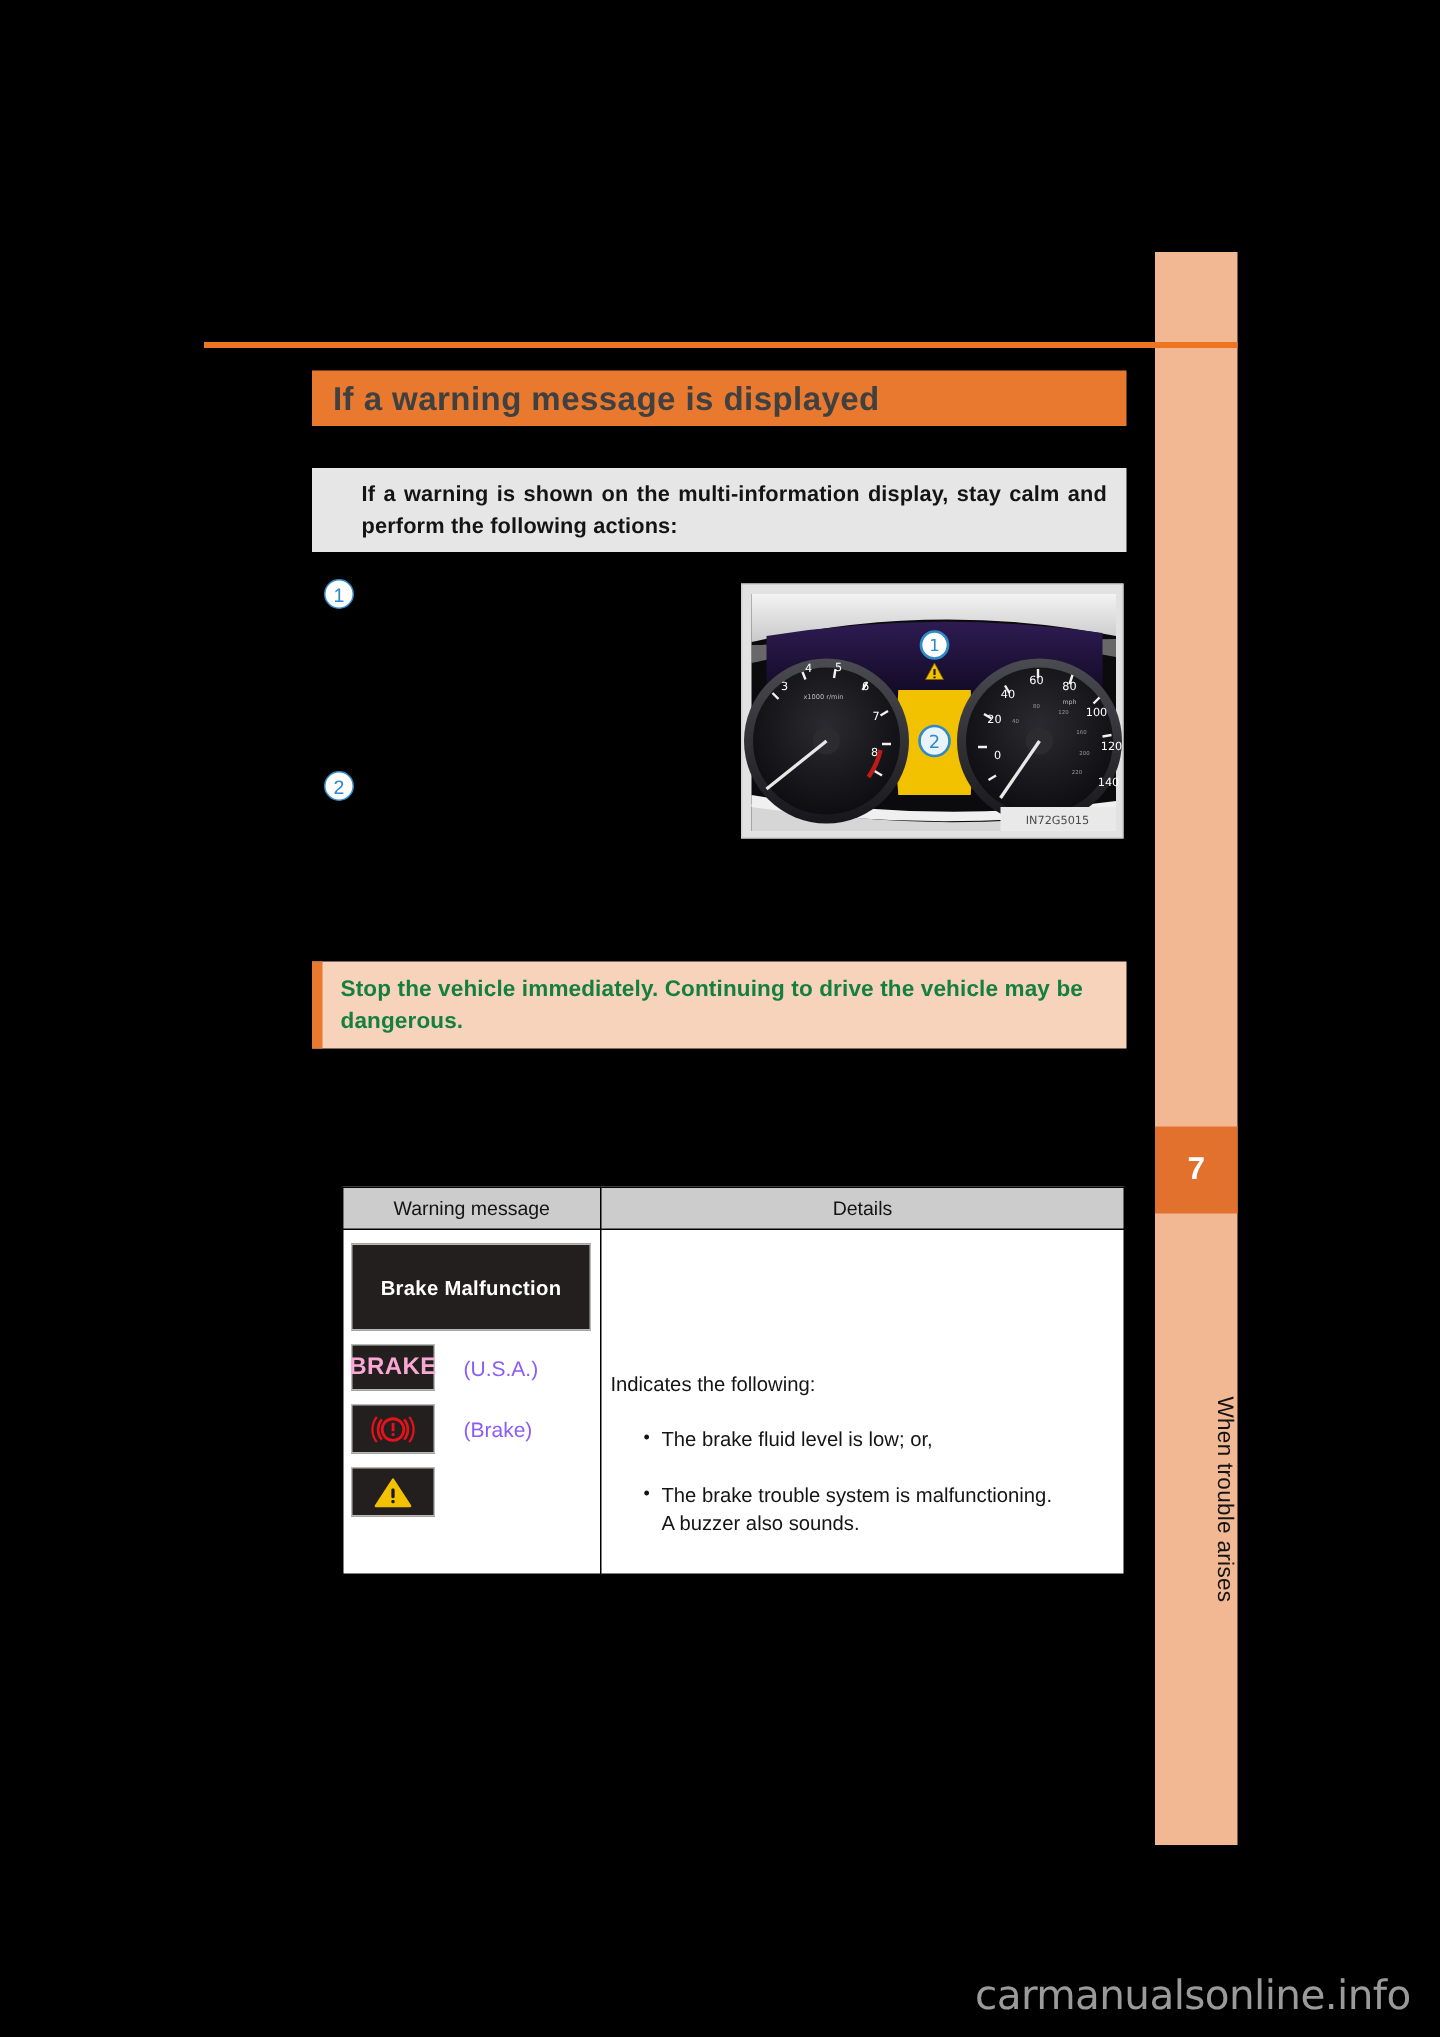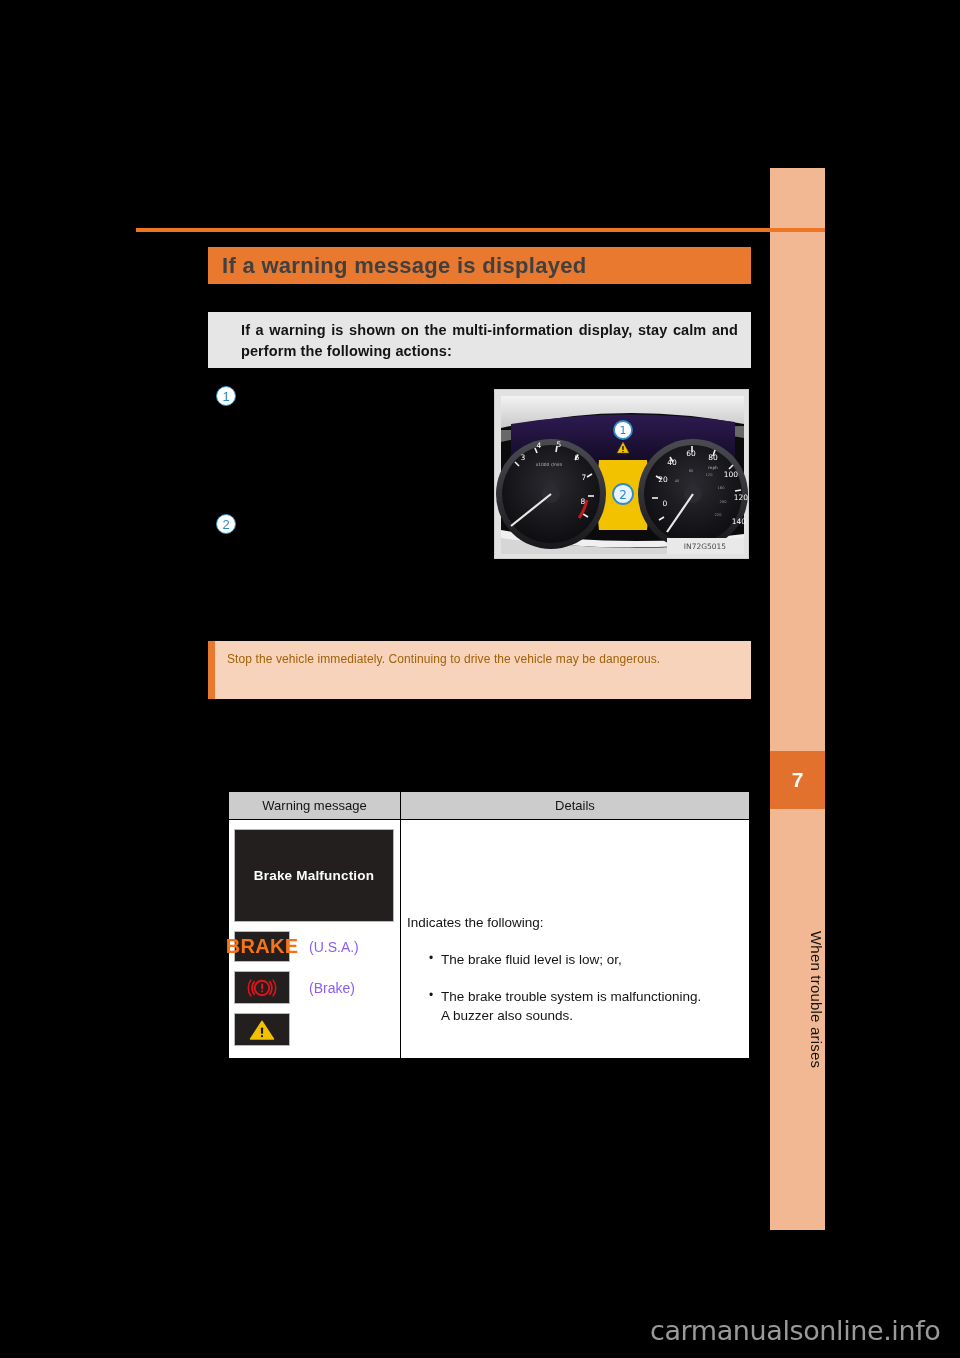--- a/index.html
+++ b/index.html
@@ -143,24 +143,24 @@
     position: absolute;
     left: 208px;
     top: 641px;
     width: 543px;
     height: 58px;
     background: #F7D3BB;
     border-left: 7px solid #E8792E;
     padding: 8px 12px 6px 12px;
   }
   .caution-box p {
-    color: #a16207;
-    font-size: 12px;
+    color: #15803d;
+    font-size: 15px;
     line-height: 21px;
-    font-weight: 400;
+    font-weight: 700;
     letter-spacing: 0.1px;
   }
 
   
   .warn-table {
     position: absolute;
     left: 228px;
     top: 791px;
     width: 522px;
     border-collapse: collapse;
@@ -207,21 +207,21 @@
     position: absolute;
     left: 0;
     top: -1px;
     font-size: 12px;
   }
   .det-sub { display: block; padding-left: 0; }
 
   
   .msg-tile {
     width: 160px;
-    height: 93px;
+    height: 58px;
     background: #231F1E;
     border: 1.5px solid #b9b9b9;
     display: flex;
     align-items: center;
     justify-content: center;
     color: #ffffff;
     font-size: 13.5px;
     font-weight: bold;
     letter-spacing: 0.2px;
   }
@@ -241,22 +241,22 @@
     width: 56px;
     height: 31px;
     background: #231F1E;
     border: 1.5px solid #b9b9b9;
     display: flex;
     align-items: center;
     justify-content: center;
     flex: none;
   }
   .brake-word {
-    color: #f97316;
-    font-size: 20px;
+    color: #f9a8d4;
+    font-size: 16px;
     font-weight: bold;
     letter-spacing: 0.3px;
     font-family: "Liberation Sans", sans-serif;
   }
   .tile-small.tall { height: 33px; }
 
   
   .watermark {
     position: absolute;
     left: 650px;

